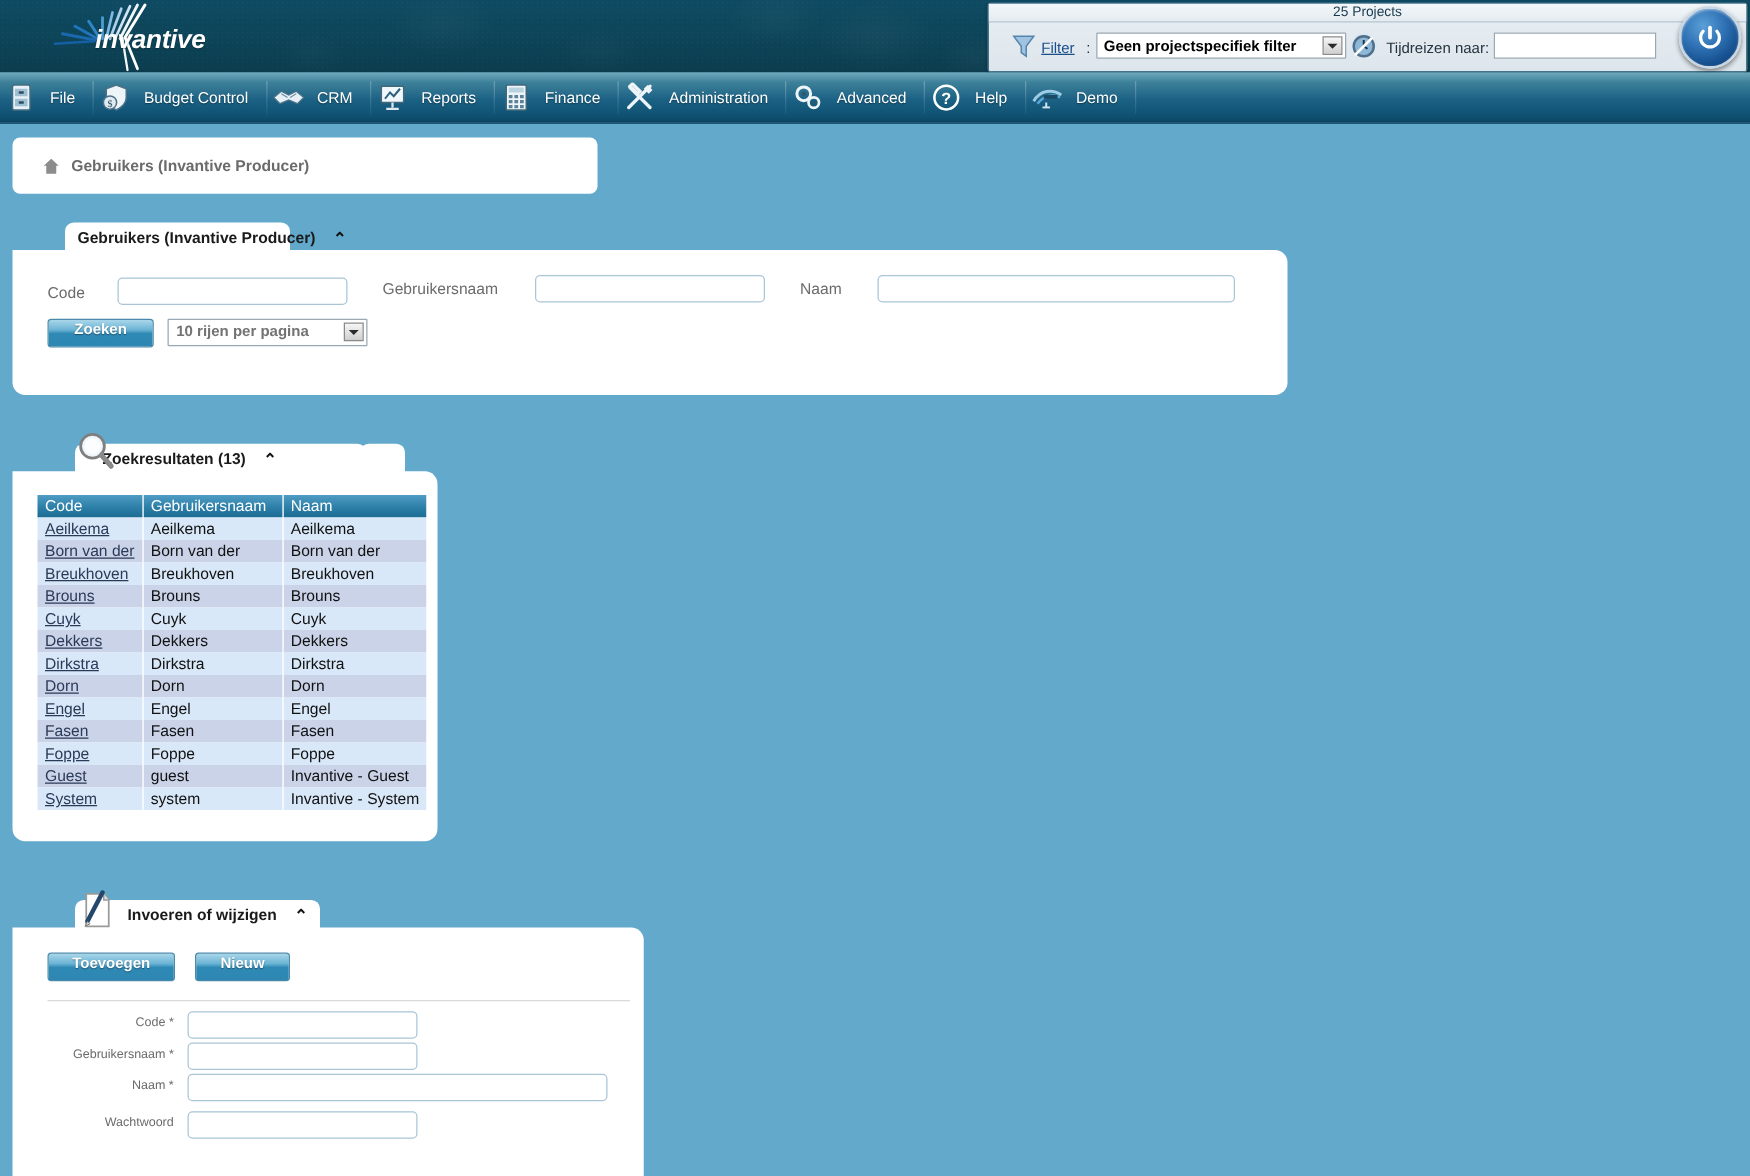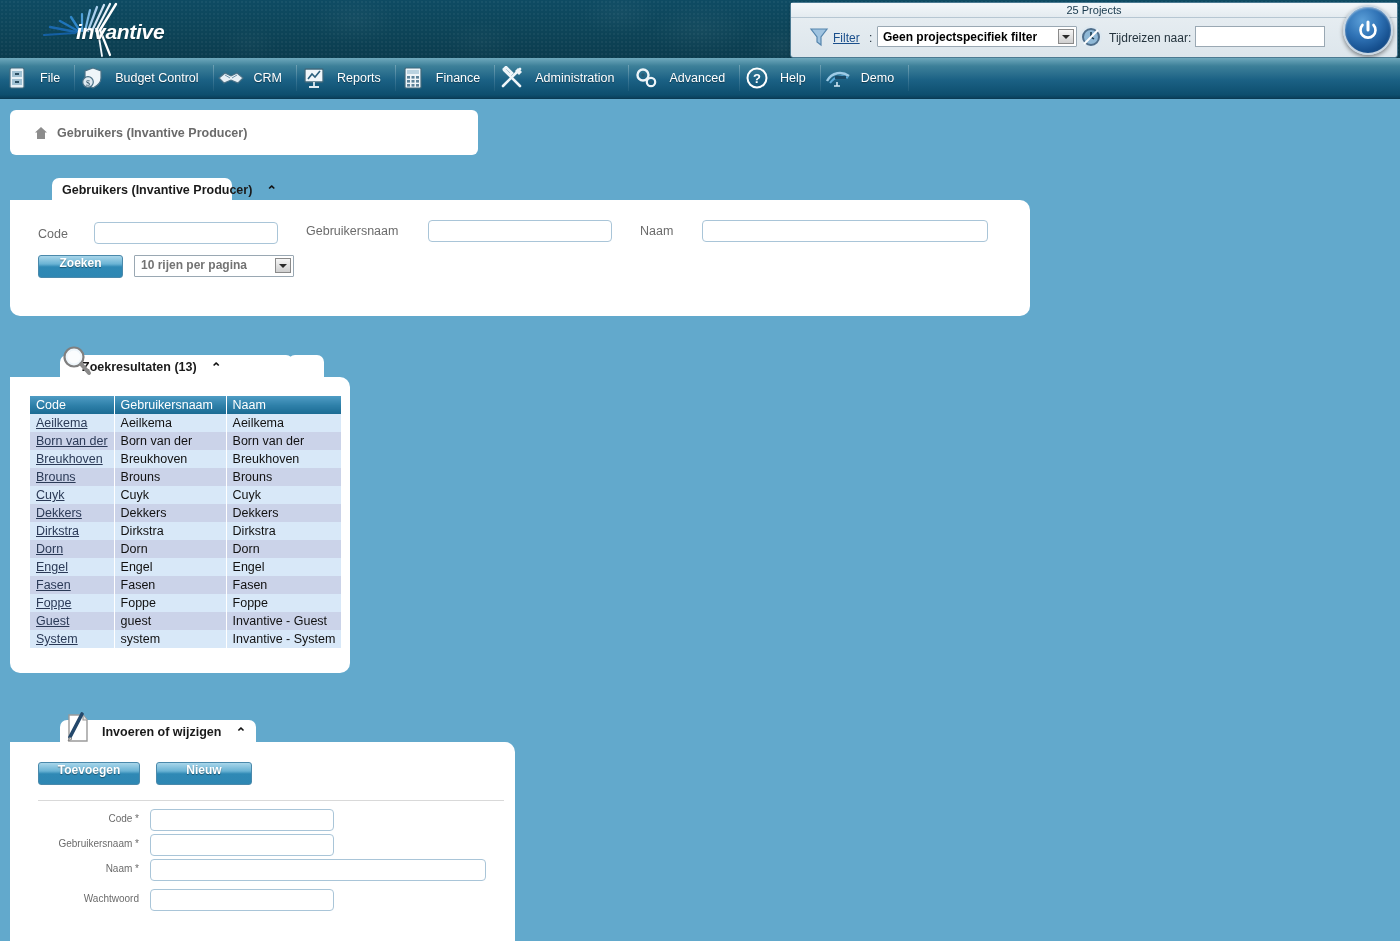--- a/index.html
+++ b/index.html
@@ -519,21 +519,21 @@
     </svg>
   </div>
   <div class="tab" id="tab-edit">
     <span class="tab-title">Invoeren of wijzigen</span>
     <span class="tab-chevron">⌃</span>
   </div>
   <div class="panel-body" id="panel-edit">
     <div class="btn" style="left:28px; top:20px; width:102px;">
       <span>Toevoegen</span>
     </div>
-    <div class="btn" style="left:146px; top:20px; width:96px;">
+    <div class="btn" style="left:146px; top:20px; width:76px;">
       <span>Nieuw</span>
     </div>
     <div class="divider"></div>
 
     <span class="frm-label" style="left:0px; top:71px; width:129px;">Code *</span>
     <input class="txt-input" style="left: 140px; top: 67px; width: 184px;" type="text" value="">
 
     <span class="frm-label" style="left:0px; top:96px; width:129px;">Gebruikersnaam *</span>
     <input class="txt-input" style="left: 140px; top: 92px; width: 184px;" type="text" value="">
 

